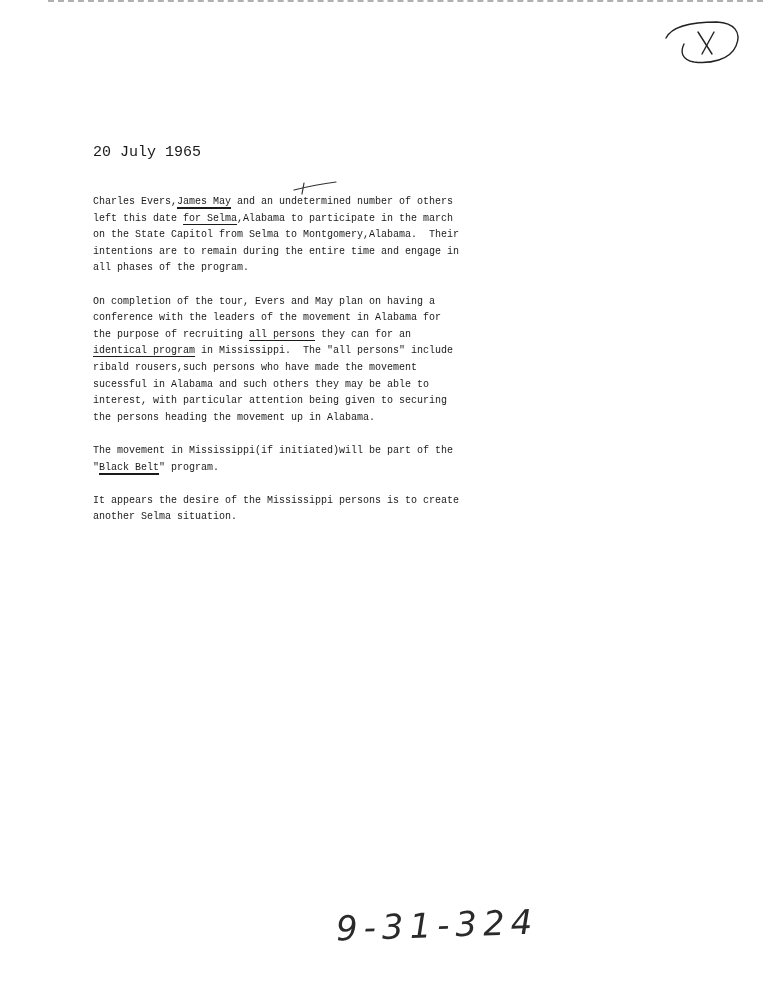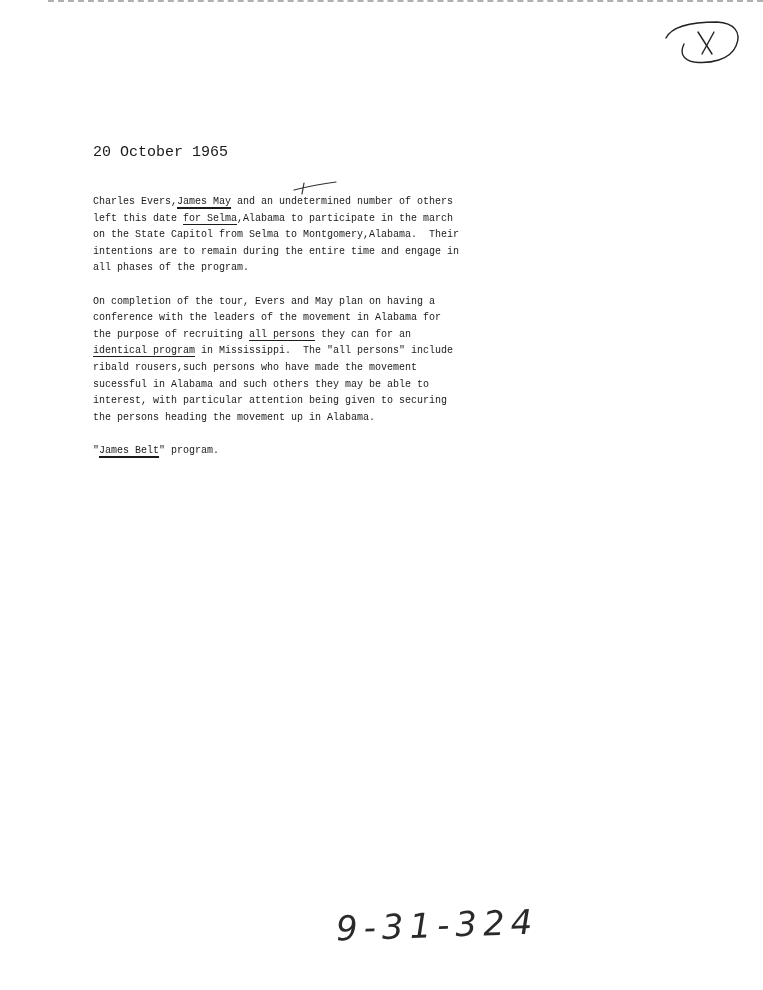--- a/index.html
+++ b/index.html
@@ -86,28 +86,29 @@
 <div class="top-border"></div>
 
 <div class="page-mark">
   <svg viewBox="0 0 80 50" fill="none" stroke="#222" stroke-width="1.4" stroke-linecap="round">
     <path d="M4 20 C 10 8, 30 4, 55 4 C 72 5, 80 14, 74 28 C 68 42, 48 46, 32 44 C 20 42, 18 34, 22 26"></path>
     <path d="M36 14 L 50 36"></path>
     <path d="M52 14 L 40 36"></path>
   </svg>
 </div>
 
-<div class="doc-date">20 October 1965</div>
+<div class="doc-date">20 July 1965</div>
 
 <div class="check-mark">
   <svg viewBox="0 0 48 14" fill="none" stroke="#333" stroke-width="1.2" stroke-linecap="round">
     <path d="M4 9 C 16 6, 30 3, 46 1"></path>
     <path d="M14 2 L 12 13"></path>
   </svg>
 </div>
 
 <div class="doc-body" id="doc-body">
     <div class="para"><div>Charles Evers,<span class="ul-hand">James May</span> and an undetermined number of others</div><div>left this date <span class="ul">for Selma</span>,Alabama to participate in the march</div><div>on the State Capitol from Selma to Montgomery,Alabama.  Their</div><div>intentions are to remain during the entire time and engage in</div><div>all phases of the program.</div></div>
     <div class="para"><div>On completion of the tour, Evers and May plan on having a</div><div>conference with the leaders of the movement in Alabama for</div><div>the purpose of recruiting <span class="ul">all persons</span> they can for an</div><div><span class="ul">identical program</span> in Mississippi.  The "all persons" include</div><div>ribald rousers,such persons who have made the movement</div><div>sucessful in Alabama and such others they may be able to</div><div>interest, with particular attention being given to securing</div><div>the persons heading the movement up in Alabama.</div></div>
-    <div class="para"><div>"<span class="ul-hand">James Belt</span>" program.</div></div>
+    <div class="para"><div>The movement in Mississippi(if initiated)will be part of the</div><div>"<span class="ul-hand">Black Belt</span>" program.</div></div>
+    <div class="para"><div>It appears the desire of the Mississippi persons is to create</div><div>another Selma situation.</div></div>
   </div>
 
 <div class="file-number">9-31-324</div>
 
 </body></html>

